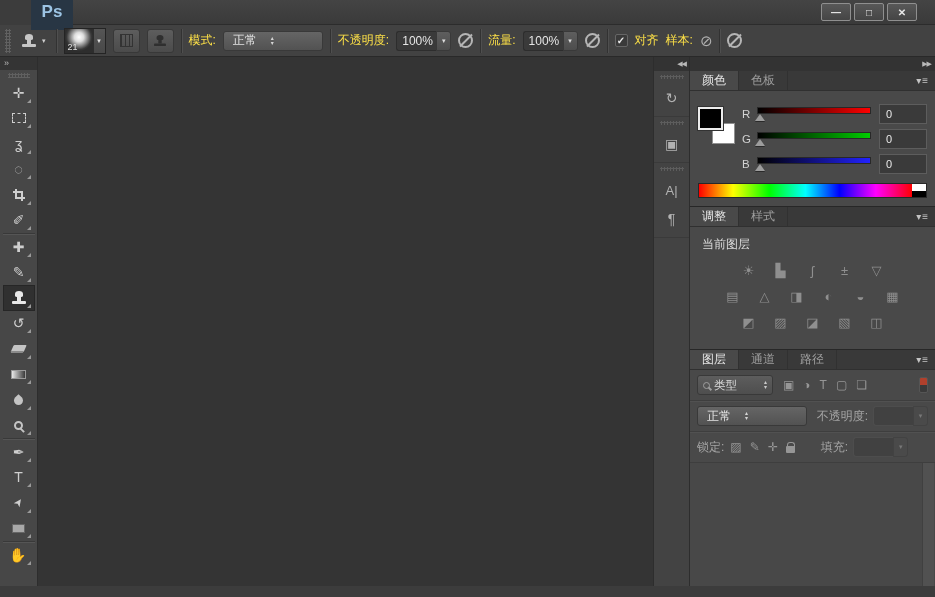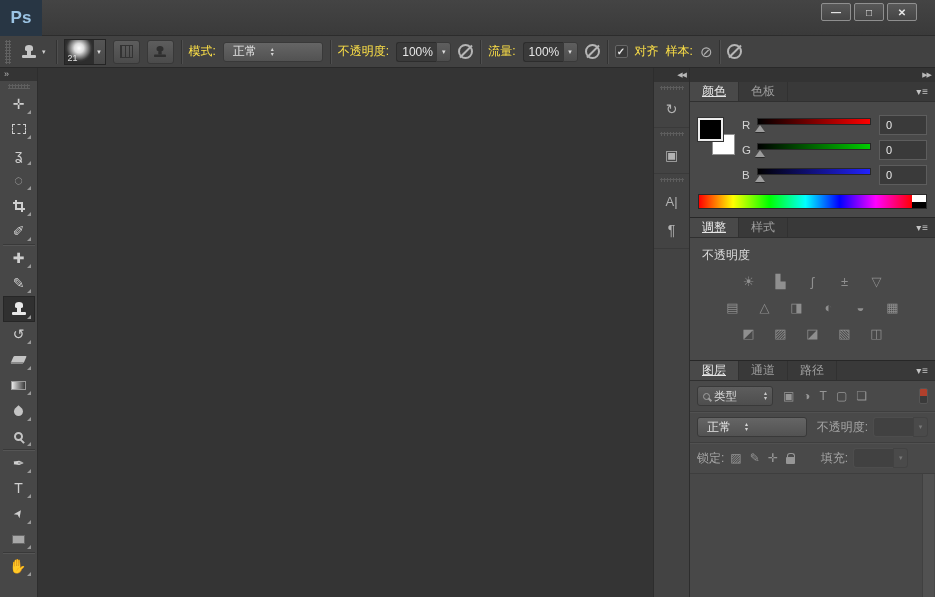--- a/index.html
+++ b/index.html
@@ -3,21 +3,21 @@
 <meta charset="utf-8">
 <style>
   * { box-sizing: border-box; margin: 0; padding: 0; }
   html,body { width:935px; height:597px; overflow:hidden; }
   body {
     font-family: "Liberation Sans", sans-serif;
     background:#3c3c3c; color:#c9c9c9; font-size:12px;
     -webkit-user-select:none; user-select:none;
   }
   
-  .titlebar { height:36px; background:linear-gradient(#444,#3a3a3a); border-bottom:1px solid #2c2c2c; display:flex; align-items:center; }
+  .titlebar { height:25px; background:linear-gradient(#444,#3a3a3a); border-bottom:1px solid #2c2c2c; display:flex; align-items:center;margin-left:31px; }
   .ps-logo { width:42px; height:36px; background:#283644; color:#9cc4e4; font-weight:bold; font-size:17px; display:flex; align-items:center; justify-content:center; }
   .menus { display:flex; margin-left:10px; }
   .menu-item { padding:0 11px; line-height:35px; color:#d8d8d8; font-size:12.5px; cursor:default; }
   .win-controls { margin-left:auto; margin-right:18px; display:flex; gap:3px; align-self:flex-start; margin-top:3px; }
   .win-btn { width:30px; height:18px; background:linear-gradient(#585858,#454545); border:1px solid #8f8f8f; border-radius:2px; color:#e8e8e8; font-size:10px; font-weight:bold; display:flex; align-items:center; justify-content:center; }
   
   .optionsbar { height:32px; background:#424242; border-bottom:1px solid #292929; display:flex; align-items:center; padding:0 5px; gap:7px; }
   .grip-v { width:6px; height:24px; background-image:radial-gradient(#616161 1px, transparent 1.2px); background-size:3px 3px; }
   .ob-sep { width:1px; height:24px; background:#323232; box-shadow:1px 0 0 #4f4f4f; }
   .tool-preset { display:flex; align-items:center; gap:5px; padding:2px 3px; color:#c6c6c6; }
@@ -71,21 +71,21 @@
   .dockstrip { width:37px; background:#434343; border-left:1px solid #2d2d2d; border-right:1px solid #2d2d2d; display:flex; flex-direction:column; }
   .strip-top { height:14px; background:#333; display:flex; justify-content:flex-end; align-items:center; padding-right:3px; color:#b8b8b8; font-size:7px; letter-spacing:-1px; }
   .strip-group { border-bottom:1px solid #3a3a3a; display:flex; flex-direction:column; align-items:center; padding:4px 0 8px; gap:9px; }
   .strip-grip { width:24px; height:4px; background-image:radial-gradient(#5d5d5d 1px, transparent 1.2px); background-size:3px 3px; }
   .strip-icon { color:#b2b2b2; font-size:14px; height:20px; display:flex; align-items:center; justify-content:center; }
   
   .panelcol { width:245px; background:#494949; display:flex; flex-direction:column; }
   .panel-top { height:14px; background:#333; display:flex; justify-content:flex-end; align-items:center; padding-right:4px; color:#b8b8b8; font-size:7px; letter-spacing:-1px; }
   .tabbar { height:20px; background:#393939; display:flex; align-items:stretch; border-bottom:1px solid #303030; }
   .tab { padding:0 12px; display:flex; align-items:center; font-size:12px; color:#9e9e9e; border-right:1px solid #313131; }
-  .tab.active { background:#494949; color:#e6e6e6;text-decoration:underline; }
+  .tab.active { background:#494949; color:#e6e6e6; }
   .panel-menu { margin-left:auto; display:flex; align-items:center; padding-right:6px; color:#c4c4c4; font-size:10px; letter-spacing:1px; }
   .panel { border-bottom:1px solid #272727; box-shadow:0 1px 0 #555 inset; }
   
   .color-content { position:relative; padding:10px 8px 8px 8px; }
   .swatches { position:absolute; left:8px; top:16px; width:40px; height:42px; }
   .fg-swatch { position:absolute; left:0; top:0; width:25px; height:23px; background:#000; border:2px solid #ededed; box-shadow:0 0 0 1px #333; z-index:2; }
   .bg-swatch { position:absolute; left:14px; top:16px; width:23px; height:21px; background:#fff; border:1px solid #909090; z-index:1; }
   .sliders { margin-left:44px; }
   .srow { display:flex; align-items:center; height:25px; }
   .slabel { width:15px; font-size:11.5px; color:#d2d2d2; }
@@ -324,21 +324,21 @@
       </div>
     </div>
 
     <div class="panel">
       <div class="tabbar">
         <div class="tab active">调整</div>
         <div class="tab">样式</div>
         <div class="panel-menu">▾≡</div>
       </div>
       <div class="adj-content">
-        <div class="adj-title">不透明度</div>
+        <div class="adj-title">当前图层</div>
         <div class="adj-row">
           <span class="adj-icon">☀</span>
           <span class="adj-icon">▙</span>
           <span class="adj-icon">ʃ</span>
           <span class="adj-icon">±</span>
           <span class="adj-icon">▽</span>
         </div>
         <div class="adj-row">
           <span class="adj-icon">▤</span>
           <span class="adj-icon">△</span>

